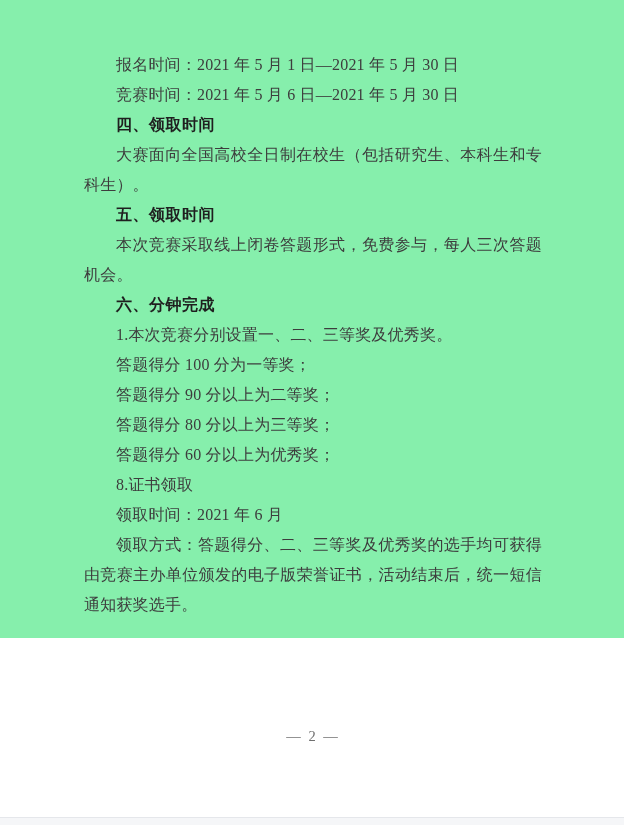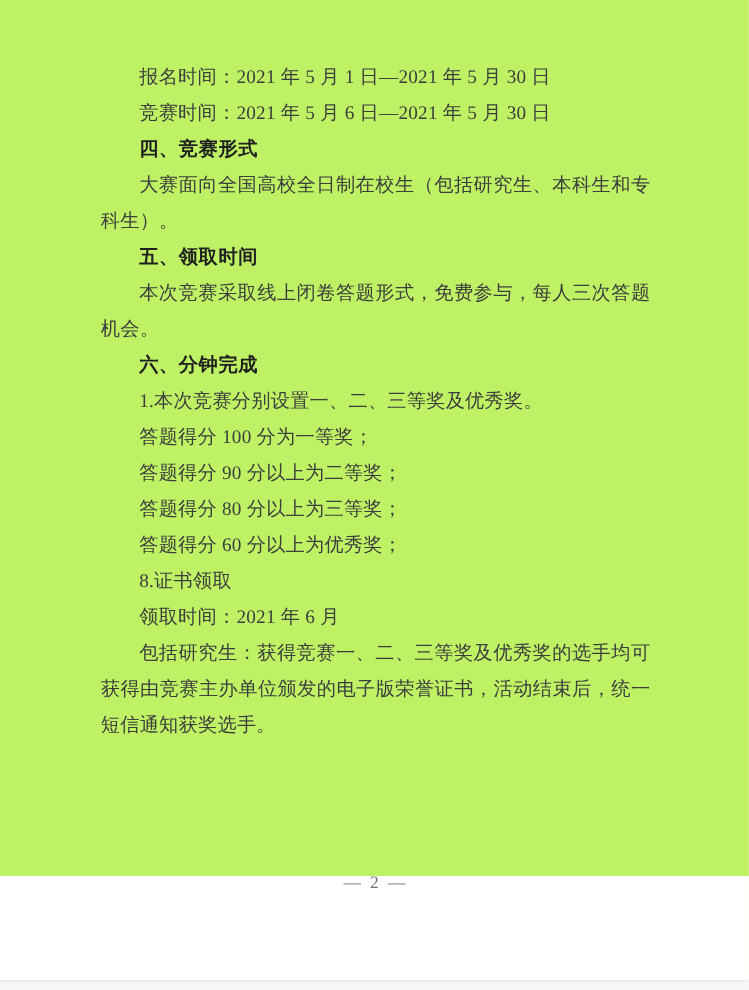--- a/index.html
+++ b/index.html
@@ -12,22 +12,22 @@
     height: 825px;
     overflow: hidden;
     position: relative;
     font-family: "Liberation Serif", "DejaVu Serif", serif;
   }
   .page {
     position: absolute;
     top: 0;
     left: 0;
     width: 624px;
-    height: 730px;
-    background: #bef264;
+    height: 638px;
+    background: #86efac;
   }
   .content {
     position: absolute;
     top: 50px;
     left: 84px;
     width: 458px;
   }
   .content p {
     margin: 0;
     padding: 0;
@@ -67,30 +67,30 @@
     border-top: 1px solid #e5e7eb;
   }
 </style>
 </head>
 <body>
 
 <div class="page">
   <div class="content">
     <p class="body">报名时间：2021 年 5 月 1 日—2021 年 5 月 30 日</p>
     <p class="body">竞赛时间：2021 年 5 月 6 日—2021 年 5 月 30 日</p>
-    <p class="heading">四、竞赛形式</p>
+    <p class="heading">四、领取时间</p>
     <p class="body">大赛面向全国高校全日制在校生（包括研究生、本科生和专科生）。</p>
     <p class="heading">五、领取时间</p>
     <p class="body">本次竞赛采取线上闭卷答题形式，免费参与，每人三次答题机会。</p>
     <p class="heading">六、分钟完成</p>
     <p class="body">1.本次竞赛分别设置一、二、三等奖及优秀奖。</p>
     <p class="body">答题得分 100 分为一等奖；</p>
     <p class="body">答题得分 90 分以上为二等奖；</p>
     <p class="body">答题得分 80 分以上为三等奖；</p>
     <p class="body">答题得分 60 分以上为优秀奖；</p>
     <p class="body">8.证书领取</p>
     <p class="body">领取时间：2021 年 6 月</p>
-    <p class="body">包括研究生：获得竞赛一、二、三等奖及优秀奖的选手均可获得由竞赛主办单位颁发的电子版荣誉证书，活动结束后，统一短信通知获奖选手。</p>
+    <p class="body">领取方式：答题得分、二、三等奖及优秀奖的选手均可获得由竞赛主办单位颁发的电子版荣誉证书，活动结束后，统一短信通知获奖选手。</p>
   </div>
   <div class="page-footer">— 2 —</div>
 </div>
 
 <div class="viewer-gap"></div>
 
 </body></html>

